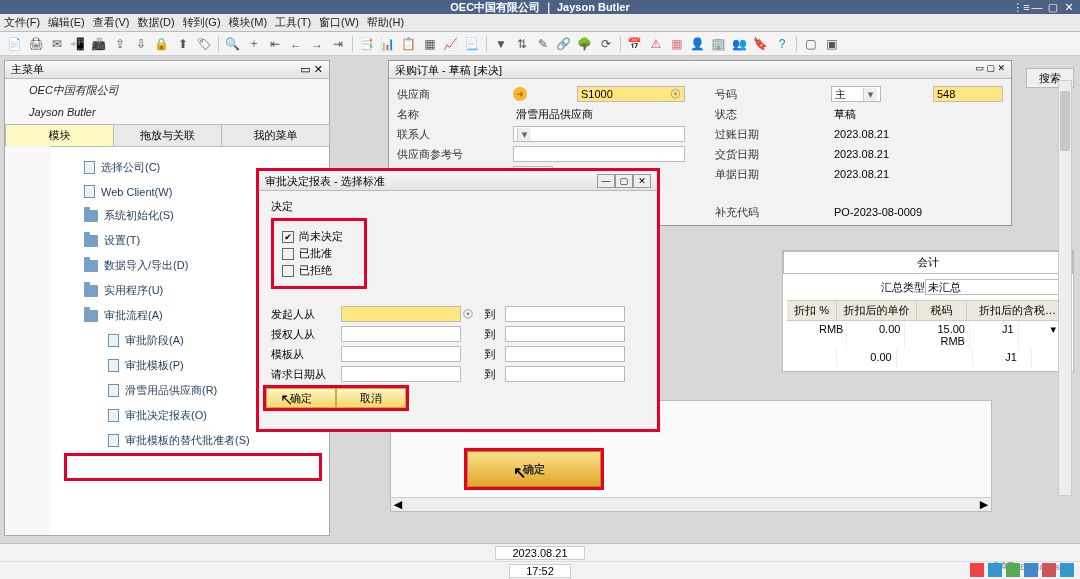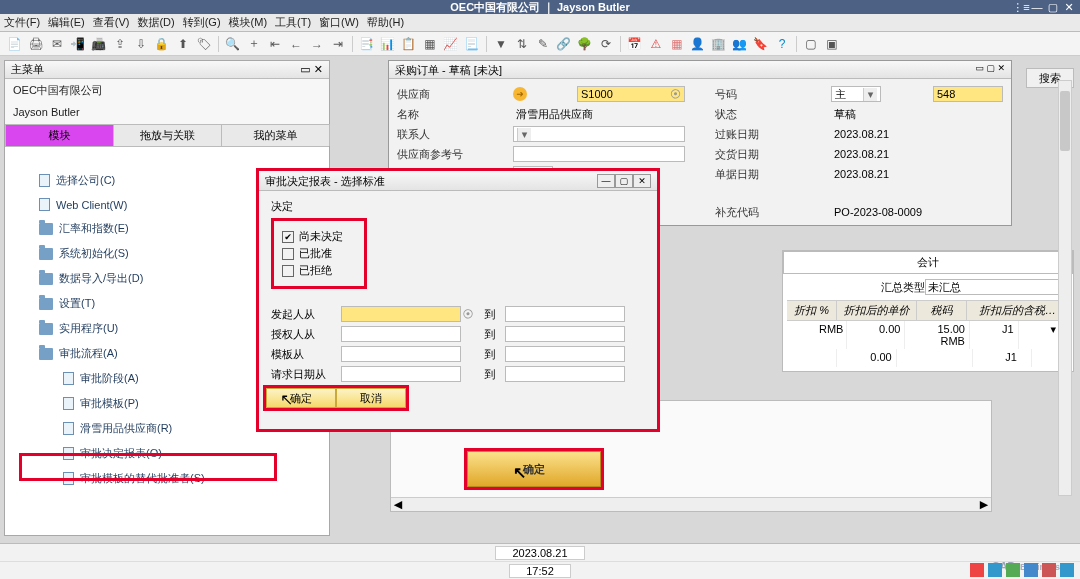--- a/index.html
+++ b/index.html
@@ -19,25 +19,25 @@
 .toolbar { height: 24px; background: #f4f4f4; display: flex; align-items: center; padding: 0 6px; gap: 3px; border-bottom: 1px solid #ccc; }
 .toolbar .tb-ico { width: 18px; height: 18px; display: inline-flex; align-items: center; justify-content: center; font-size: 12px; color: #555; border: 1px solid transparent; }
 .toolbar .sep { width: 1px; height: 16px; background: #ccc; margin: 0 2px; }
 
 
 .main { display: flex; height: 480px; }
 
 
 .left-panel { width: 326px; background: #f7f7f7; border: 1px solid #a8a8a8; margin: 4px 0 0 4px; display: flex; flex-direction: column; }
 .left-panel .lp-title { background: linear-gradient(#f8f8f8,#e4e4e4); border-bottom: 1px solid #bbb; padding: 2px 6px; display: flex; justify-content: space-between; align-items: center; height: 18px; }
-.lp-row { padding: 4px 8px; color: #222; }
+.lp-row { padding: 4px 24px; color: #222; font-style: italic; }
 .lp-tabs { display: flex; margin-top: 2px; }
 .lp-tab { flex: 1; text-align: center; padding: 3px 0; background: #e9e9e9; border: 1px solid #bbb; border-bottom: none; margin-right: -1px; }
-.lp-tab.active { background: #d946ef; }
-.tree { background: #fff; flex: 1; border-top: 1px solid #bbb; padding: 21px 0; position: relative; overflow: hidden; }
+.lp-tab.active { background: #fef9c3; }
+.tree { background: #fff; flex: 1; border-top: 1px solid #bbb; padding: 8px 0; position: relative; overflow: hidden; margin-left: 45px; }
 .tree-item { display: flex; align-items: center; padding: 5px 8px 5px 34px; color: #1e3a5c; cursor: default; }
 .tree-item.lvl2 { padding-left: 58px; }
 .folder-ico { width: 14px; height: 12px; background: #76a0c6; border-radius: 1px; margin-right: 6px; position: relative; }
 .folder-ico:before { content:""; position:absolute; top:-3px; left:0; width:6px; height:3px; background:#76a0c6; border-radius:1px 1px 0 0; }
 .doc-ico { width: 11px; height: 13px; border: 1px solid #6a90b6; background: #eaf2fa; margin-right: 6px; }
 .hl-red { position: absolute; border: 3px solid #e4002b; pointer-events: none; }
 .hl-red.tree-hl { left: 14px; top: 306px; width: 258px; height: 28px; }
 
 
 .right-area { flex: 1; position: relative; margin: 4px 6px 0 6px; }
@@ -59,21 +59,21 @@
 .dd { width: 14px; text-align: center; color: #666; border-left: 1px solid #ccc; background:#eee; }
 
 
 .acc-panel { position: absolute; right: 0; top: 190px; width: 292px; background: #fff; border: 1px solid #bbb; }
 .acc-tabs { display: flex; }
 .acc-tab { flex: 1; text-align: center; padding: 3px 0; background: #e9e9e9; border: 1px solid #bbb; }
 .acc-tab.active { background: #fff; }
 .acc-body { padding: 4px; }
 .acc-row { display: flex; align-items: center; height: 18px; }
 .acc-sel { flex: 1; height: 16px; border: 1px solid #bbb; display: flex; align-items: center; justify-content: space-between; padding: 0 2px; }
-.grid-head { display: flex; background: #ece8dc; border-top: 1px solid #ccc; border-bottom: 1px solid #ccc; margin-top: 4px; font-style: italic; }
+.grid-head { display: flex; background: #ece8dc; border-top: 1px solid #ccc; border-bottom: 1px solid #ccc; margin-top: 4px; }
 .grid-head div { padding: 2px 4px; border-right: 1px solid #ccc; text-align: center; }
 .grid-row { display: flex; min-height: 18px; }
 .grid-row div { padding: 2px 4px; border-right: 1px solid #eee; text-align: right; margin-left: 28px; }
 
 
 .modal { position: absolute; left: 256px; top: 168px; width: 404px; height: 264px; background: #f2f2f2; border: 3px solid #e4002b; z-index: 100; }
 .modal-title { background: linear-gradient(#f8f8f8,#e4e4e4); padding: 3px 6px; border-bottom: 1px solid #bbb; display: flex; justify-content: space-between; height: 20px; }
 .modal-title .win-btns { display: flex; gap: 0; }
 .modal-title .win-btns span { width: 18px; height: 14px; border: 1px solid #999; background: #eee; text-align: center; line-height: 12px; font-size: 9px; }
 .modal-body { padding: 8px 12px; position: relative; height: 220px; }
@@ -198,33 +198,29 @@
       <div class="tree-item">
           <span class="doc-ico"></span>
           <span>选择公司(C)</span>
         </div>
       <div class="tree-item">
           <span class="doc-ico"></span>
           <span>Web Client(W)</span>
         </div>
       <div class="tree-item">
           <span class="folder-ico"></span>
-          <span>汇率和指数(E)</span>
+          <span>系统初始化(S)</span>
         </div>
       <div class="tree-item">
           <span class="folder-ico"></span>
-          <span>系统初始化(S)</span>
+          <span>设置(T)</span>
         </div>
       <div class="tree-item">
           <span class="folder-ico"></span>
           <span>数据导入/导出(D)</span>
-        </div>
-      <div class="tree-item">
-          <span class="folder-ico"></span>
-          <span>设置(T)</span>
         </div>
       <div class="tree-item">
           <span class="folder-ico"></span>
           <span>实用程序(U)</span>
         </div>
       <div class="tree-item">
           <span class="folder-ico"></span>
           <span>审批流程(A)</span>
         </div>
       <div class="tree-item lvl2">

